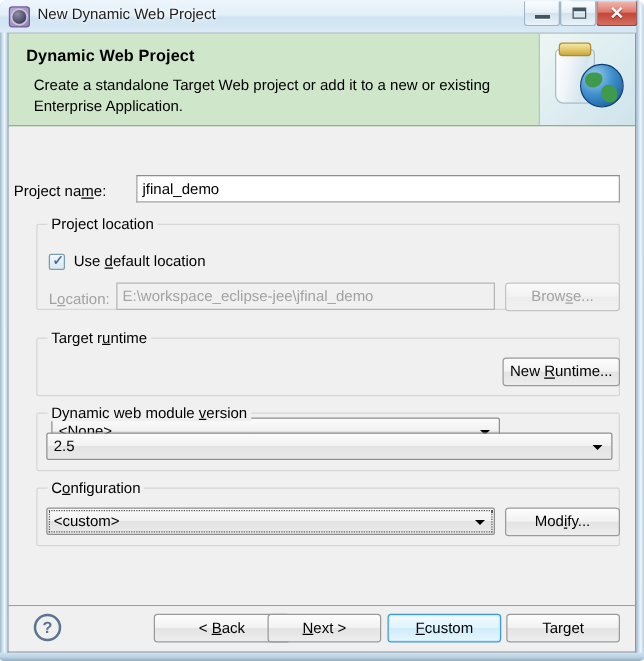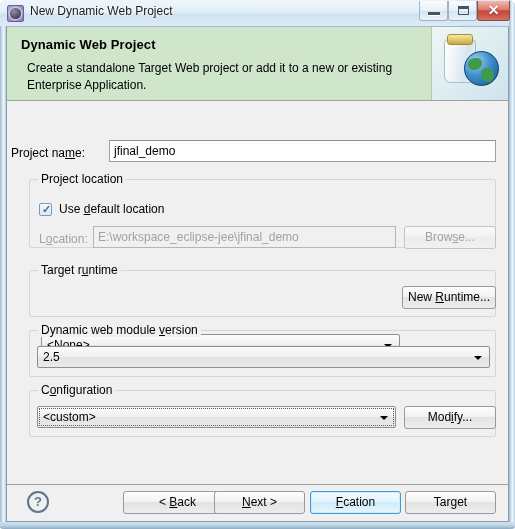--- a/index.html
+++ b/index.html
@@ -448,18 +448,18 @@
       </div>
       <div class="button" style="left:397px; top:304px; width:92px;"><span>Mod</span><u>i</u><span>fy...</span></div>
 
     </div>
 
     <div class="sep"></div>
     <div class="buttonbar">
       <div class="help-icon" style="left:20px; top:6px;">?</div>
       <div class="button" style="left:116px; top:6px; width:109px;"><span>&lt; </span><u>B</u><span>ack</span></div>
       <div class="button" style="left:207px; top:6px; width:91px;"><span></span><u>N</u><span>ext &gt;</span></div>
-      <div class="button default" style="left:303px; top:6px; width:91px;"><span></span><u>F</u><span>cation</span></div>
+      <div class="button default" style="left:303px; top:6px; width:91px;"><span></span><u>F</u><span>custom</span></div>
       <div class="button" style="left:398px; top:6px; width:91px;">Target</div>
     </div>
 
   </div>
 </div>
 
 </body></html>

